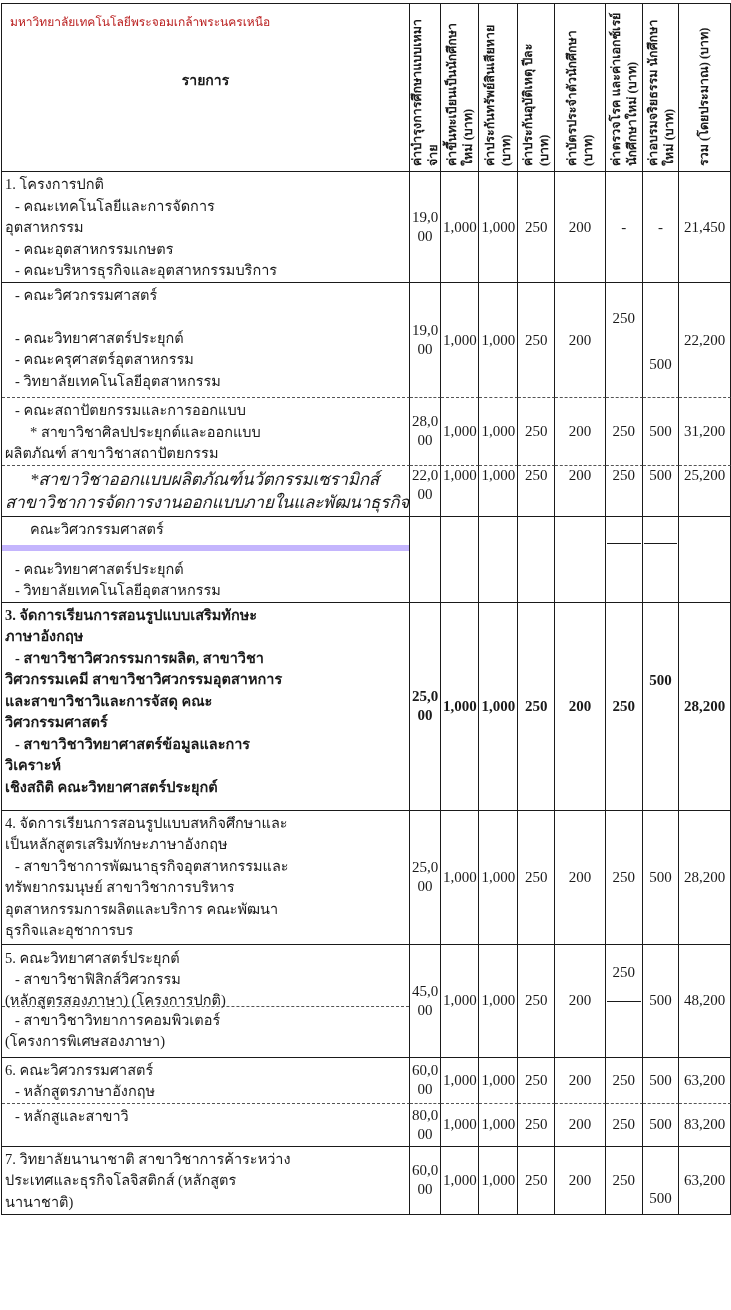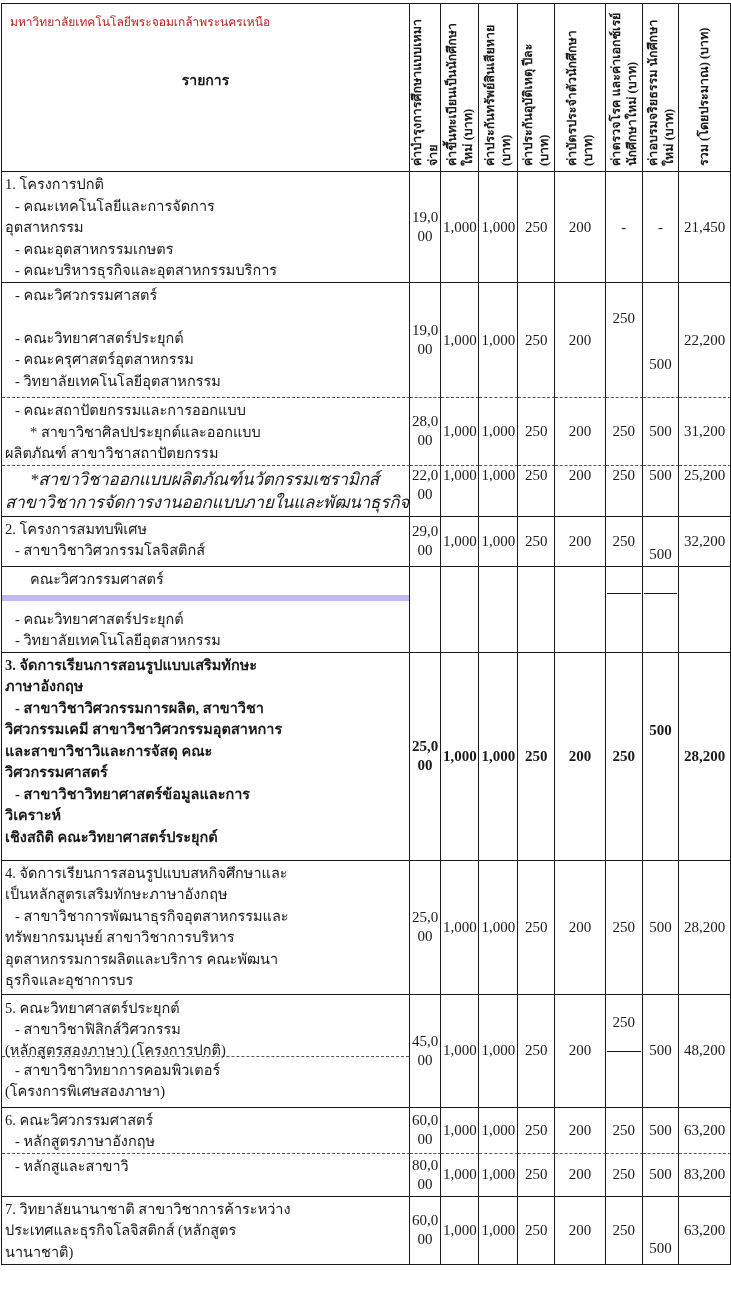--- a/index.html
+++ b/index.html
@@ -180,36 +180,20 @@
   <td class="num vtop">22,000</td>
   <td class="num vtop">1,000</td>
   <td class="num vtop">1,000</td>
   <td class="num vtop">250</td>
   <td class="num vtop">200</td>
   <td class="num vtop">250</td>
   <td class="num vtop">500</td>
   <td class="num vtop">25,200</td>
 </tr>
 
-<tr class="tr5">
-  <td class="lbl">
-    <div class="line in0">2. โครงการสมทบพิเศษ</div>
-    <div class="line in1">- สาขาวิชาวิศวกรรมโลจิสติกส์</div>
-  </td>
-  <td class="num">29,000</td>
-  <td class="num">1,000</td>
-  <td class="num">1,000</td>
-  <td class="num">250</td>
-  <td class="num">200</td>
-  <td class="num">250</td>
-  <td class="num vtop">
-            <div class="mt28">500</div>
-          </td>
-  <td class="num">32,200</td>
-</tr>
 
 <tr class="tr6">
   <td class="lbl">
     <div class="lbl7top">
       <div class="line in2">คณะวิศวกรรมศาสตร์</div>
     </div>
     <div style="padding-top:8px;">
       <div class="line in1">- คณะวิทยาศาสตร์ประยุกต์</div>
       <div class="line in1">- วิทยาลัยเทคโนโลยีอุตสาหกรรม</div>
     </div>

